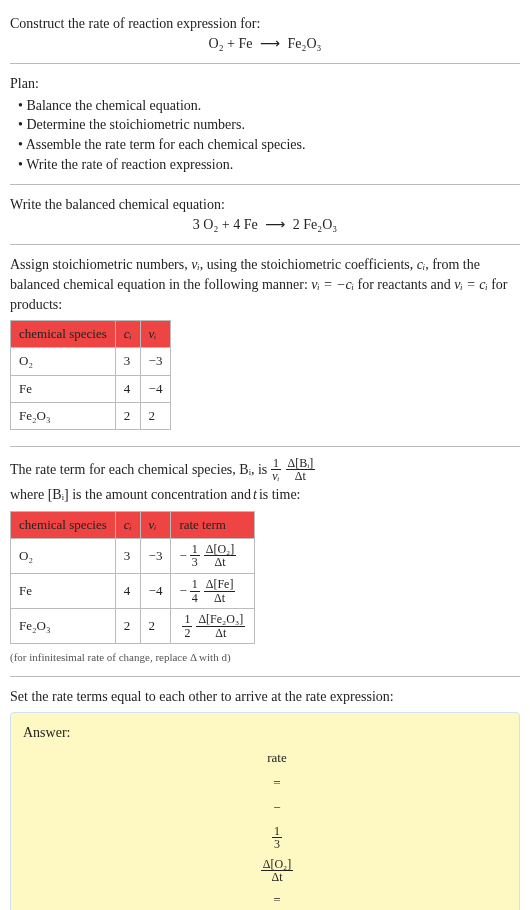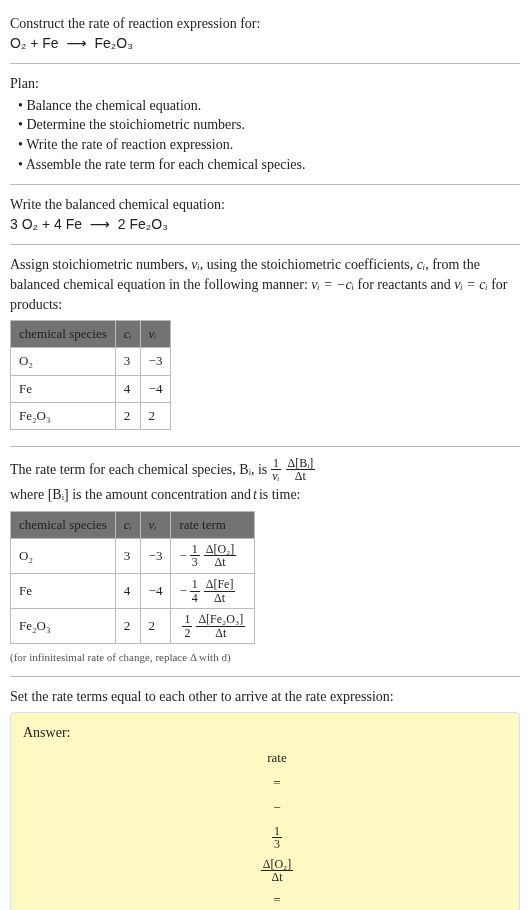--- a/index.html
+++ b/index.html
@@ -7,37 +7,37 @@
     font-family: Georgia, 'Times New Roman', serif;
     font-size: 14px;
     color: #222;
     background: #fff;
     width: 530px;
     padding: 8px 10px;
     line-height: 1.4;
   }
   .section { padding: 6px 0; }
   hr.sep { border: none; border-top: 1px solid #bbb; margin: 4px 0; }
-  .eq { font-family: Liberation Sans, sans-serif; }
+  .eq { font-family: Liberation Serif, serif; text-align: center; }
   .arrow { display: inline-block; margin: 0 4px; }
   ul.plan { list-style: none; padding-left: 0; margin-top: 2px; margin-left: 8px; }
   ul.plan li::before { content: "• "; }
   table.data {
     border-collapse: collapse;
     margin: 6px 0;
     font-size: 13px;
   }
   table.data th, table.data td {
     border: 1px solid #bbb;
     padding: 4px 8px;
     text-align: left;
     vertical-align: middle;
     font-weight: normal;
   }
-  table.data th { background: #737373; }
+  table.data th { background: #ef4444; }
   .frac {
     display: inline-flex;
     flex-direction: column;
     align-items: center;
     vertical-align: middle;
     font-size: 12px;
     line-height: 1.05;
     margin: 0 1px;
   }
   .frac .num { border-bottom: 1px solid #222; padding: 0 2px; }
@@ -69,22 +69,22 @@
   </div>
 </div>
 
 <hr class="sep">
 
 <div class="section">
   <div>Plan:</div>
   <ul class="plan">
     <li>Balance the chemical equation.</li>
     <li>Determine the stoichiometric numbers.</li>
+    <li>Assemble the rate term for each chemical species.</li>
     <li>Write the rate of reaction expression.</li>
-    <li>Assemble the rate term for each chemical species.</li>
   </ul>
 </div>
 
 <hr class="sep">
 
 <div class="section">
   <div>Write the balanced chemical equation:</div>
   <div class="eq">
     <span>3 O₂ + 4 Fe</span>
     <span class="arrow">⟶</span>

